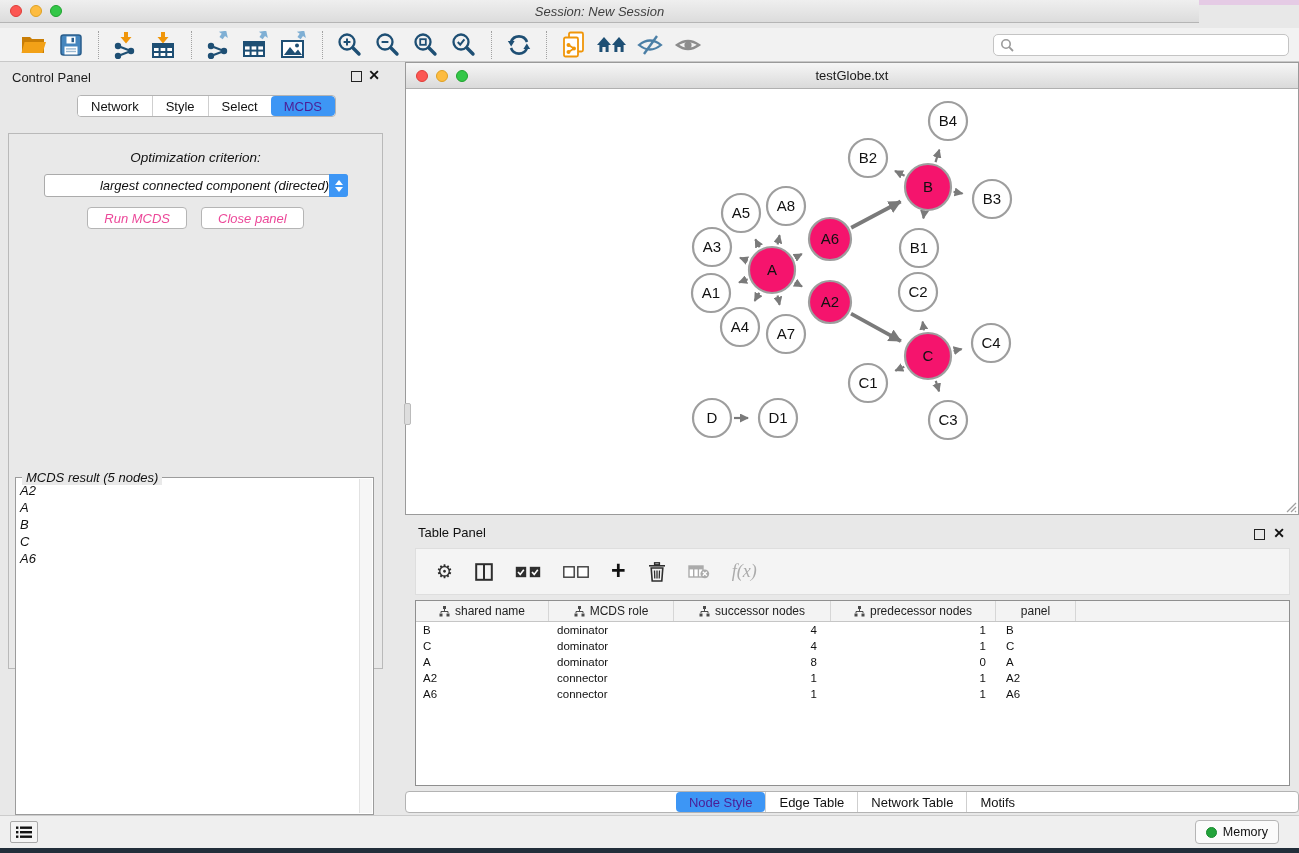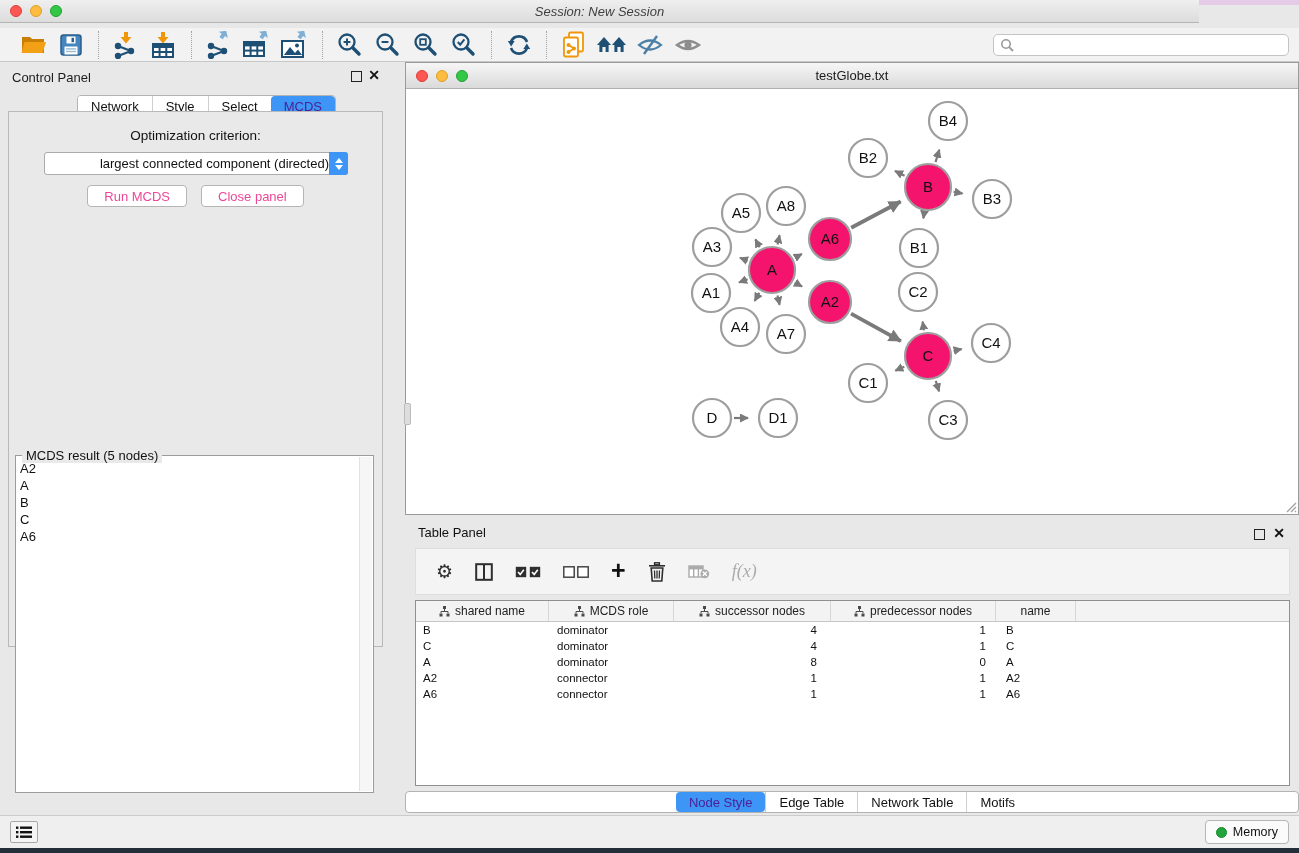--- a/index.html
+++ b/index.html
@@ -34,22 +34,22 @@
   #cp-header{position:absolute;left:12px;top:8px;font-size:13px;color:#1c1c1c;}
   .panel-float{position:absolute;top:9px;width:11px;height:11px;border:1.5px solid #222;}
   .panel-close{position:absolute;top:5px;font-size:14px;font-weight:bold;color:#111;}
   #cp-float{right:28px;} #cp-close{right:10px;}
   .seg-tabs{display:flex;border:1px solid #B3B3B3;border-radius:4px;background:#fff;height:22px;overflow:hidden;}
   .seg{display:flex;align-items:center;justify-content:center;font-size:13px;padding:0 13px;
        border-left:1px solid #CFCFCF;color:#111;background:#fff;white-space:nowrap;}
   .seg:first-child{border-left:none;}
   .seg.selected{background:#3D96F5;color:#4c1d95;border-radius:4px;border-left:none;}
   #cp-tabs{position:absolute;left:77px;top:33px;}
-  #cp-content{position:absolute;left:8px;top:49px;width:375px;height:536px;
-    border:1px solid #B9B9B9;background:#E9E9E9;}
+  #cp-content{position:absolute;left:8px;top:71px;width:375px;height:536px;
+    border:1px solid #B9B9B9;background:#E9E9E9;font-style:italic;}
   #opt-label{position:absolute;left:0;right:0;top:16px;text-align:center;font-size:13.5px;}
   #criterion-select{position:absolute;left:35px;top:40px;width:304px;height:23px;background:#fff;
     border:1px solid #ABABAB;border-radius:3px;display:flex;align-items:center;font-size:13px;}
   #criterion-select .val{flex:1;white-space:nowrap;overflow:hidden;text-align:right;}
   #criterion-select .stepper{width:19px;height:23px;margin:-1px -1px -1px 0;background:#3D96F5;
     border-radius:0 3px 3px 0;display:flex;flex-direction:column;align-items:center;justify-content:center;gap:2px;}
   .tri-up{width:0;height:0;border-left:4px solid transparent;border-right:4px solid transparent;border-bottom:5px solid #fff;}
   .tri-down{width:0;height:0;border-left:4px solid transparent;border-right:4px solid transparent;border-top:5px solid #fff;}
   #cp-buttons{position:absolute;left:0;right:0;top:73px;display:flex;justify-content:center;gap:14px;}
   .btn{height:22px;background:#fff;border:1px solid #B5B5B5;border-radius:4px;font-size:13px;
@@ -85,21 +85,21 @@
   .trow{display:flex;height:16px;font-size:11.5px;align-items:center;}
   .tc{overflow:hidden;white-space:nowrap;}
   .tc0{width:133px;padding-left:7px;} .tc1{width:125px;padding-left:8px;}
   .tc2{width:157px;text-align:right;padding-right:14px;} .tc3{width:165px;text-align:right;padding-right:10px;}
   .tc4{width:80px;padding-left:10px;}
   #tp-tabs{position:absolute;left:0;right:0;top:271px;display:flex;justify-content:center;}
   
   #statusbar{position:absolute;left:0;top:815px;width:1299px;height:33px;background:#EFEFEF;border-top:1px solid #CCC;}
   #list-button{position:absolute;left:10px;top:5px;width:28px;height:22px;background:#F4F4F4;
     border:1px solid #A8A8A8;border-radius:2px;display:flex;align-items:center;justify-content:center;}
-  #memory-button{position:absolute;right:10px;top:4px;height:24px;background:#FBFBFB;border:1px solid #B5B5B5;
+  #memory-button{position:absolute;right:20px;top:4px;height:24px;background:#FBFBFB;border:1px solid #B5B5B5;
     border-radius:4px;display:flex;align-items:center;gap:6px;padding:0 10px;font-size:12.5px;}
   #memory-dot{width:11px;height:11px;border-radius:50%;background:#23A33B;border:1px solid #178A2D;}
 </style>
 </head>
 <body>
 
 <div id="app">
   <div id="desktop-top"></div>
 
   <div id="titlebar">
@@ -526,21 +526,21 @@
                 <line x1="5.5" y1="3" x2="5.5" y2="5.5" stroke="#4a4a4a" stroke-width="1"></line>
                 <line x1="2" y1="5.5" x2="9" y2="5.5" stroke="#4a4a4a" stroke-width="1"></line>
                 <line x1="2" y1="5.5" x2="2" y2="7" stroke="#4a4a4a" stroke-width="1"></line>
                 <line x1="9" y1="5.5" x2="9" y2="7" stroke="#4a4a4a" stroke-width="1"></line>
                 <rect x="0.5" y="7.5" width="3" height="3" fill="#4a4a4a"></rect>
                 <rect x="7.5" y="7.5" width="3" height="3" fill="#4a4a4a"></rect>
               </svg>
             <span>predecessor nodes</span>
           </div>
           <div class="hcell hc4">
-            <span>name</span>
+            <span>panel</span>
           </div>
         </div>
         <div id="nt-rows">
             <div class="trow">
               <div class="tc tc0">B</div>
               <div class="tc tc1">dominator</div>
               <div class="tc tc2">4</div>
               <div class="tc tc3">1</div>
               <div class="tc tc4">B</div>
             </div>

